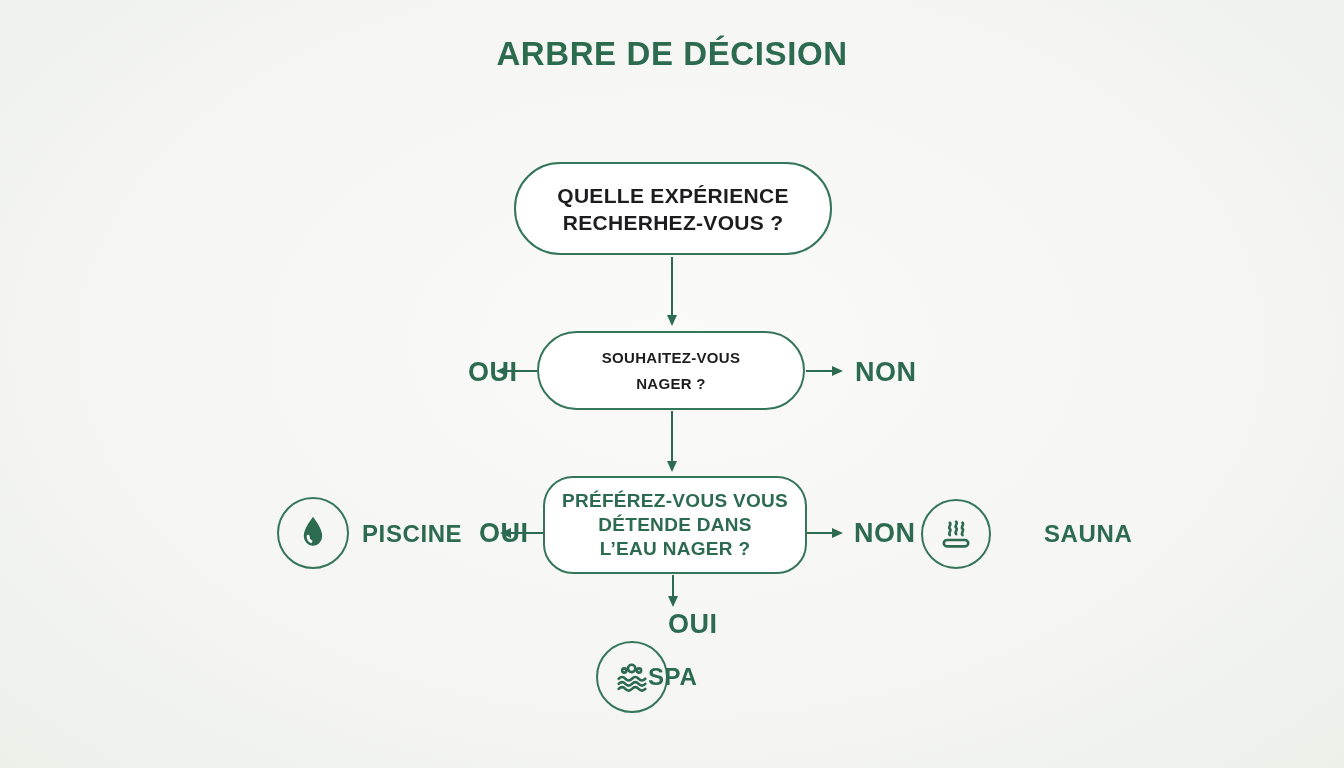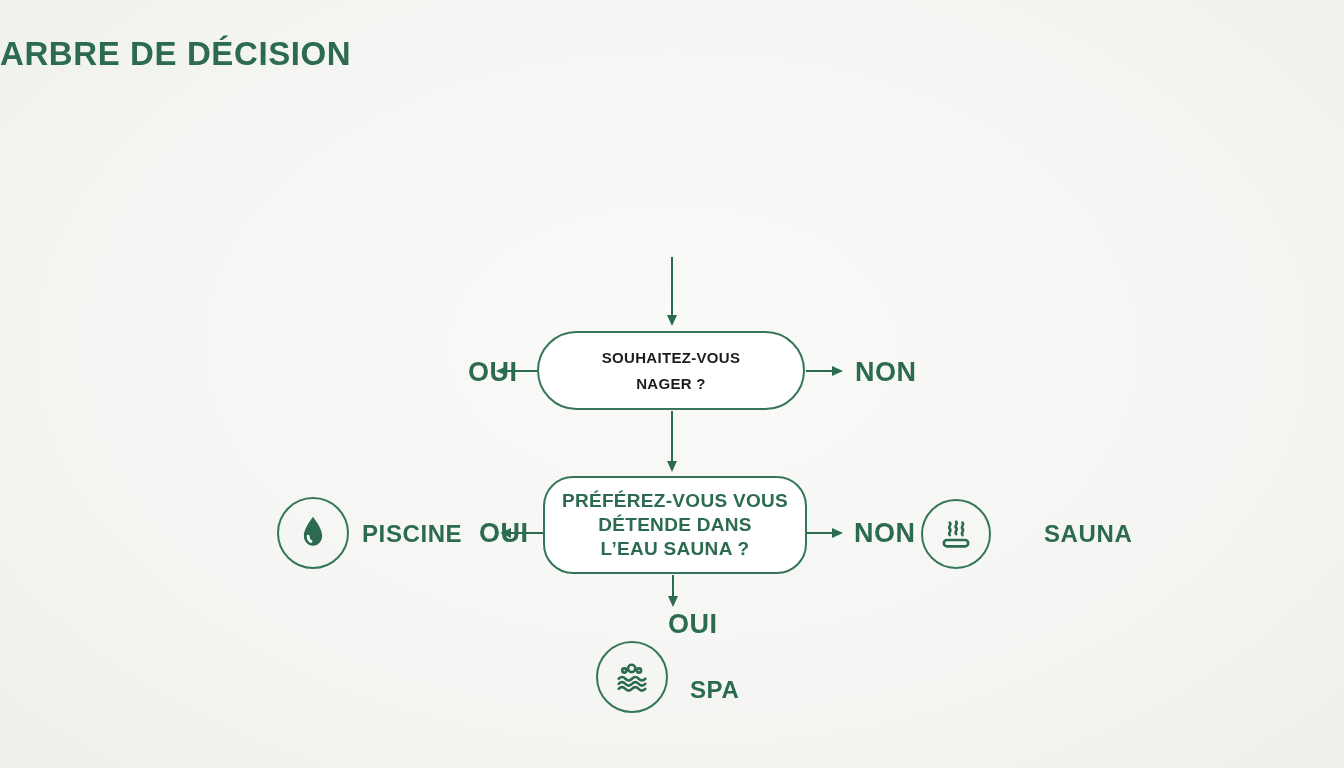--- a/index.html
+++ b/index.html
@@ -13,21 +13,21 @@
     background:#e9ece6;
   }
   .canvas{
     position:relative;
     width:1344px;height:768px;
     overflow:hidden;
     background:radial-gradient(ellipse at 50% 45%, #fafbf8 0%, #f5f6f3 60%, #edefe9 100%);
   }
   .title{
     position:absolute;top:36px;left:0;width:100%;
-    text-align:left;color:var(--green);
+    text-align:center;color:var(--green);
     font-size:33px;line-height:36px;font-weight:bold;letter-spacing:0.6px;
   }
   .node{
     position:absolute;background:#ffffff;
     border:2px solid var(--border-green);
     display:flex;flex-direction:column;align-items:center;justify-content:center;
     text-align:center;font-weight:bold;box-sizing:border-box;
   }
   .node-q1{left:514px;top:162px;width:318px;height:93px;border-radius:46px;
     font-size:21px;line-height:27px;color:var(--dark);letter-spacing:0.3px;}
@@ -63,21 +63,21 @@
   }
   .circle-piscine{left:277px;top:497px;width:72px;height:72px;}
   .circle-sauna{left:921px;top:499px;width:70px;height:70px;}
   .circle-spa{left:596px;top:641px;width:72px;height:72px;}
   .outcome-label{
     position:absolute;color:var(--green);font-weight:bold;
     font-size:24px;line-height:22px;letter-spacing:0.6px;
   }
   .label-piscine{left:362px;top:523px;}
   .label-sauna{left:1044px;top:523px;}
-  .label-spa{left:690px;top:666px;margin-top:13px;}
+  .label-spa{left:648px;top:666px;}
   .arrow-q1{left:671px;top:257px;height:58px;}
   .arrow-q2{left:671px;top:411px;height:50px;}
   .arrow-q3{left:672px;top:575px;height:21px;}
   .harrow-q2-left{left:507px;top:370px;width:30px;}
   .harrow-q2-right{left:806px;top:370px;width:26px;}
   .harrow-q3-left{left:511px;top:532px;width:32px;}
   .harrow-q3-right{left:807px;top:532px;width:25px;}
   .branch-q2-oui{left:452px;top:358px;}
   .branch-q2-non{left:839px;top:358px;}
   .branch-q3-oui{left:463px;top:519px;}
@@ -86,40 +86,44 @@
 </style>
 </head>
 <body>
 
 <div class="canvas">
 
   <div class="title">
     <div>ARBRE DE DÉCISION</div>
   </div>
 
+  <div class="node node-q1">
+    <span>QUELLE EXPÉRIENCE</span>
+    <span>RECHERHEZ-VOUS ?</span>
+  </div>
 
   <div class="varrow arrow-q1"></div>
 
   <div class="node node-q2">
     <span>SOUHAITEZ-VOUS</span>
     <span>NAGER ?</span>
   </div>
 
   <div class="harrow left harrow-q2-left"></div>
   <div class="branch branch-q2-oui">OUI</div>
 
   <div class="harrow right harrow-q2-right"></div>
   <div class="branch branch-q2-non">NON</div>
 
   <div class="varrow arrow-q2"></div>
 
   <div class="node node-q3">
     <span>PRÉFÉREZ-VOUS VOUS</span>
     <span>DÉTENDE DANS</span>
-    <span>L’EAU SAUNA ?</span>
+    <span>L’EAU NAGER ?</span>
   </div>
 
   <div class="harrow left harrow-q3-left"></div>
   <div class="branch branch-q3-oui">OUI</div>
 
   <div class="harrow right harrow-q3-right"></div>
   <div class="branch branch-q3-non">NON</div>
 
   <div class="outcome-circle circle-piscine">
     <svg width="40" height="40" viewBox="0 0 24 24">

